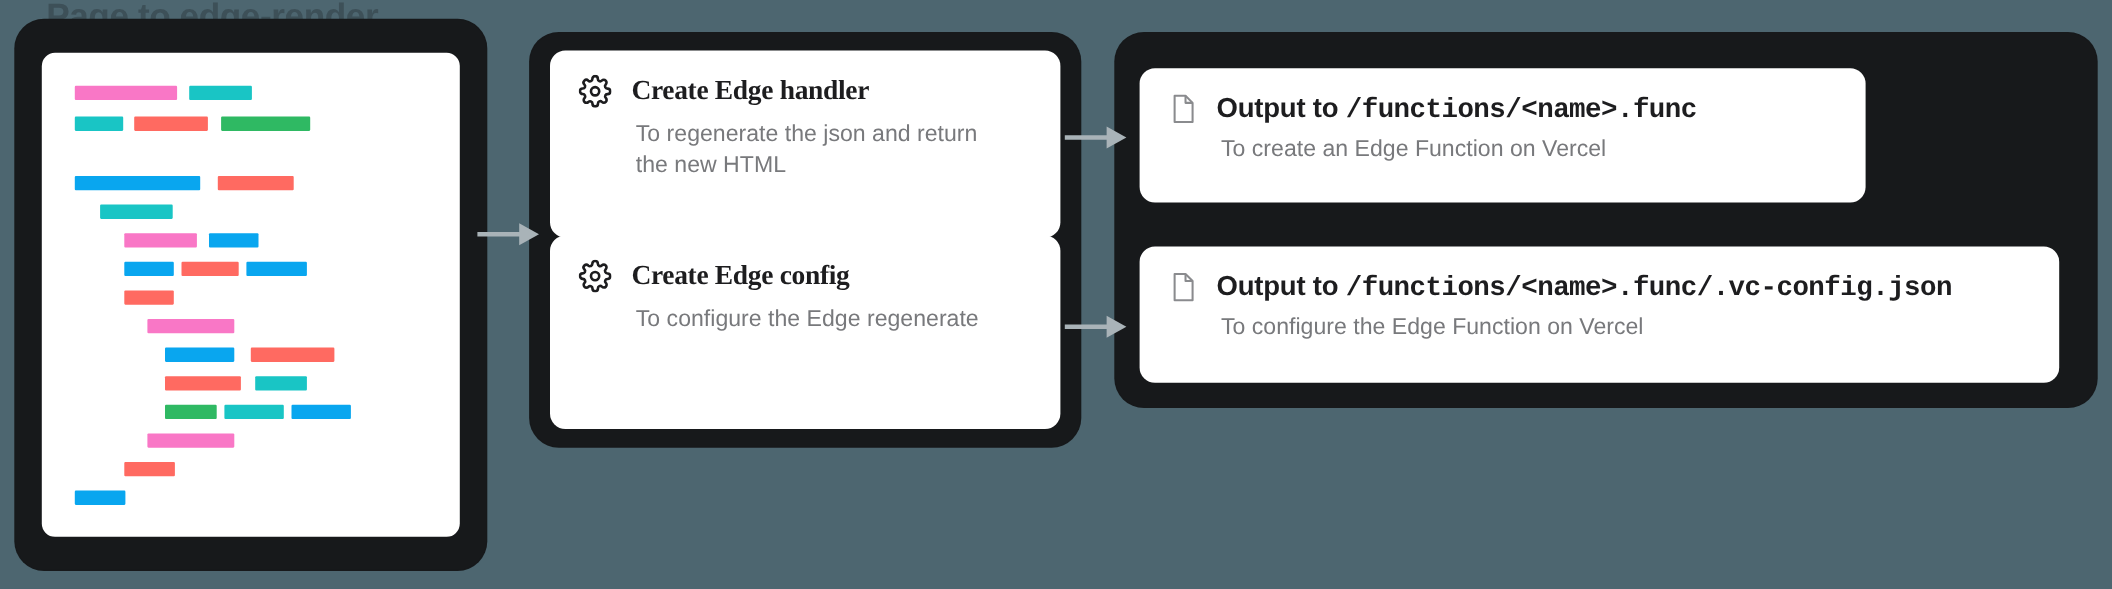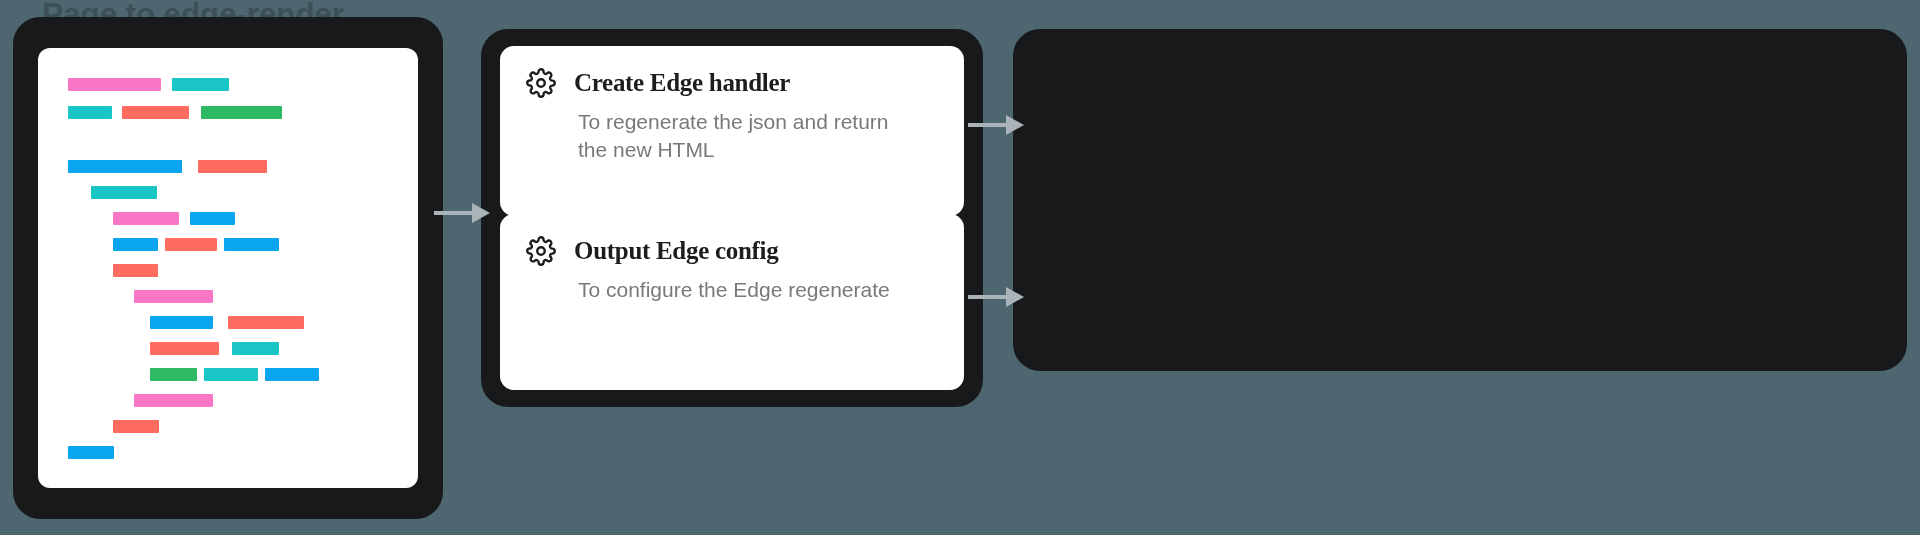--- a/index.html
+++ b/index.html
@@ -211,34 +211,62 @@
   </div>
 
   <div class="card step-card" id="card-edge-config">
     <div class="step-head">
       <span class="icon">
         <svg width="30" height="30" viewBox="0 0 24 24" fill="none" stroke="#1d1d1f" stroke-width="1.9" stroke-linecap="round" stroke-linejoin="round">
           <circle cx="12" cy="12" r="3"></circle>
           <path d="M19.4 15a1.65 1.65 0 0 0 .33 1.82l.06.06a2 2 0 1 1-2.83 2.83l-.06-.06a1.65 1.65 0 0 0-1.82-.33 1.65 1.65 0 0 0-1 1.51V21a2 2 0 1 1-4 0v-.09A1.65 1.65 0 0 0 9 19.4a1.65 1.65 0 0 0-1.82.33l-.06.06a2 2 0 1 1-2.83-2.83l.06-.06A1.65 1.65 0 0 0 4.6 15a1.65 1.65 0 0 0-1.51-1H3a2 2 0 1 1 0-4h.09A1.65 1.65 0 0 0 4.6 9a1.65 1.65 0 0 0-.33-1.82l-.06-.06a2 2 0 1 1 2.83-2.83l.06.06A1.65 1.65 0 0 0 9 4.6a1.65 1.65 0 0 0 1-1.51V3a2 2 0 1 1 4 0v.09a1.65 1.65 0 0 0 1 1.51 1.65 1.65 0 0 0 1.82-.33l.06-.06a2 2 0 1 1 2.83 2.83l-.06.06A1.65 1.65 0 0 0 19.4 9v.09a1.65 1.65 0 0 0 1.51 1H21a2 2 0 1 1 0 4h-.09a1.65 1.65 0 0 0-1.51 1z"></path>
         </svg>
       </span>
-      <span class="step-title">Output Edge config</span>
+      <span class="step-title">Create Edge config</span>
     </div>
     <div class="step-desc">To configure the Edge regenerate</div>
   </div>
 
   <div class="arrow" style="left:966px; top:112px;">
     <svg width="62" height="26" viewBox="0 0 62 26" aria-hidden="true">
       <path d="M2 13 H44" stroke="#a9b3b8" stroke-width="4" fill="none"></path>
       <path d="M40 3 L58 13 L40 23 Z" fill="#a9b3b8"></path>
     </svg>
   </div>
 
   <div class="arrow" style="left:966px; top:284px;">
     <svg width="62" height="26" viewBox="0 0 62 26" aria-hidden="true">
       <path d="M2 13 H44" stroke="#a9b3b8" stroke-width="4" fill="none"></path>
       <path d="M40 3 L58 13 L40 23 Z" fill="#a9b3b8"></path>
     </svg>
   </div>
 
-
+  <div class="card out-card" id="card-output-func">
+    <div class="out-head">
+      <span class="icon">
+        <svg width="24" height="28" viewBox="0 0 20 24" fill="none" stroke="#8a8b8e" stroke-width="1.6" stroke-linejoin="round">
+          <path d="M3 1.8 h8.5 L17 7.3 V22.2 H3 Z"></path>
+          <path d="M11.5 1.8 V7.3 H17"></path>
+        </svg>
+      </span>
+      <span class="out-title nowrap">
+        <span>Output to </span><span class="mono">/functions/&lt;name&gt;.func</span>
+      </span>
+    </div>
+    <div class="out-desc">To create an Edge Function on Vercel</div>
+  </div>
+
+  <div class="card out-card" id="card-output-config">
+    <div class="out-head">
+      <span class="icon">
+        <svg width="24" height="28" viewBox="0 0 20 24" fill="none" stroke="#8a8b8e" stroke-width="1.6" stroke-linejoin="round">
+          <path d="M3 1.8 h8.5 L17 7.3 V22.2 H3 Z"></path>
+          <path d="M11.5 1.8 V7.3 H17"></path>
+        </svg>
+      </span>
+      <span class="out-title nowrap">
+        <span>Output to </span><span class="mono">/functions/&lt;name&gt;.func/.vc-config.json</span>
+      </span>
+    </div>
+    <div class="out-desc">To configure the Edge Function on Vercel</div>
+  </div>
 
 </div>
 
 </body></html>

